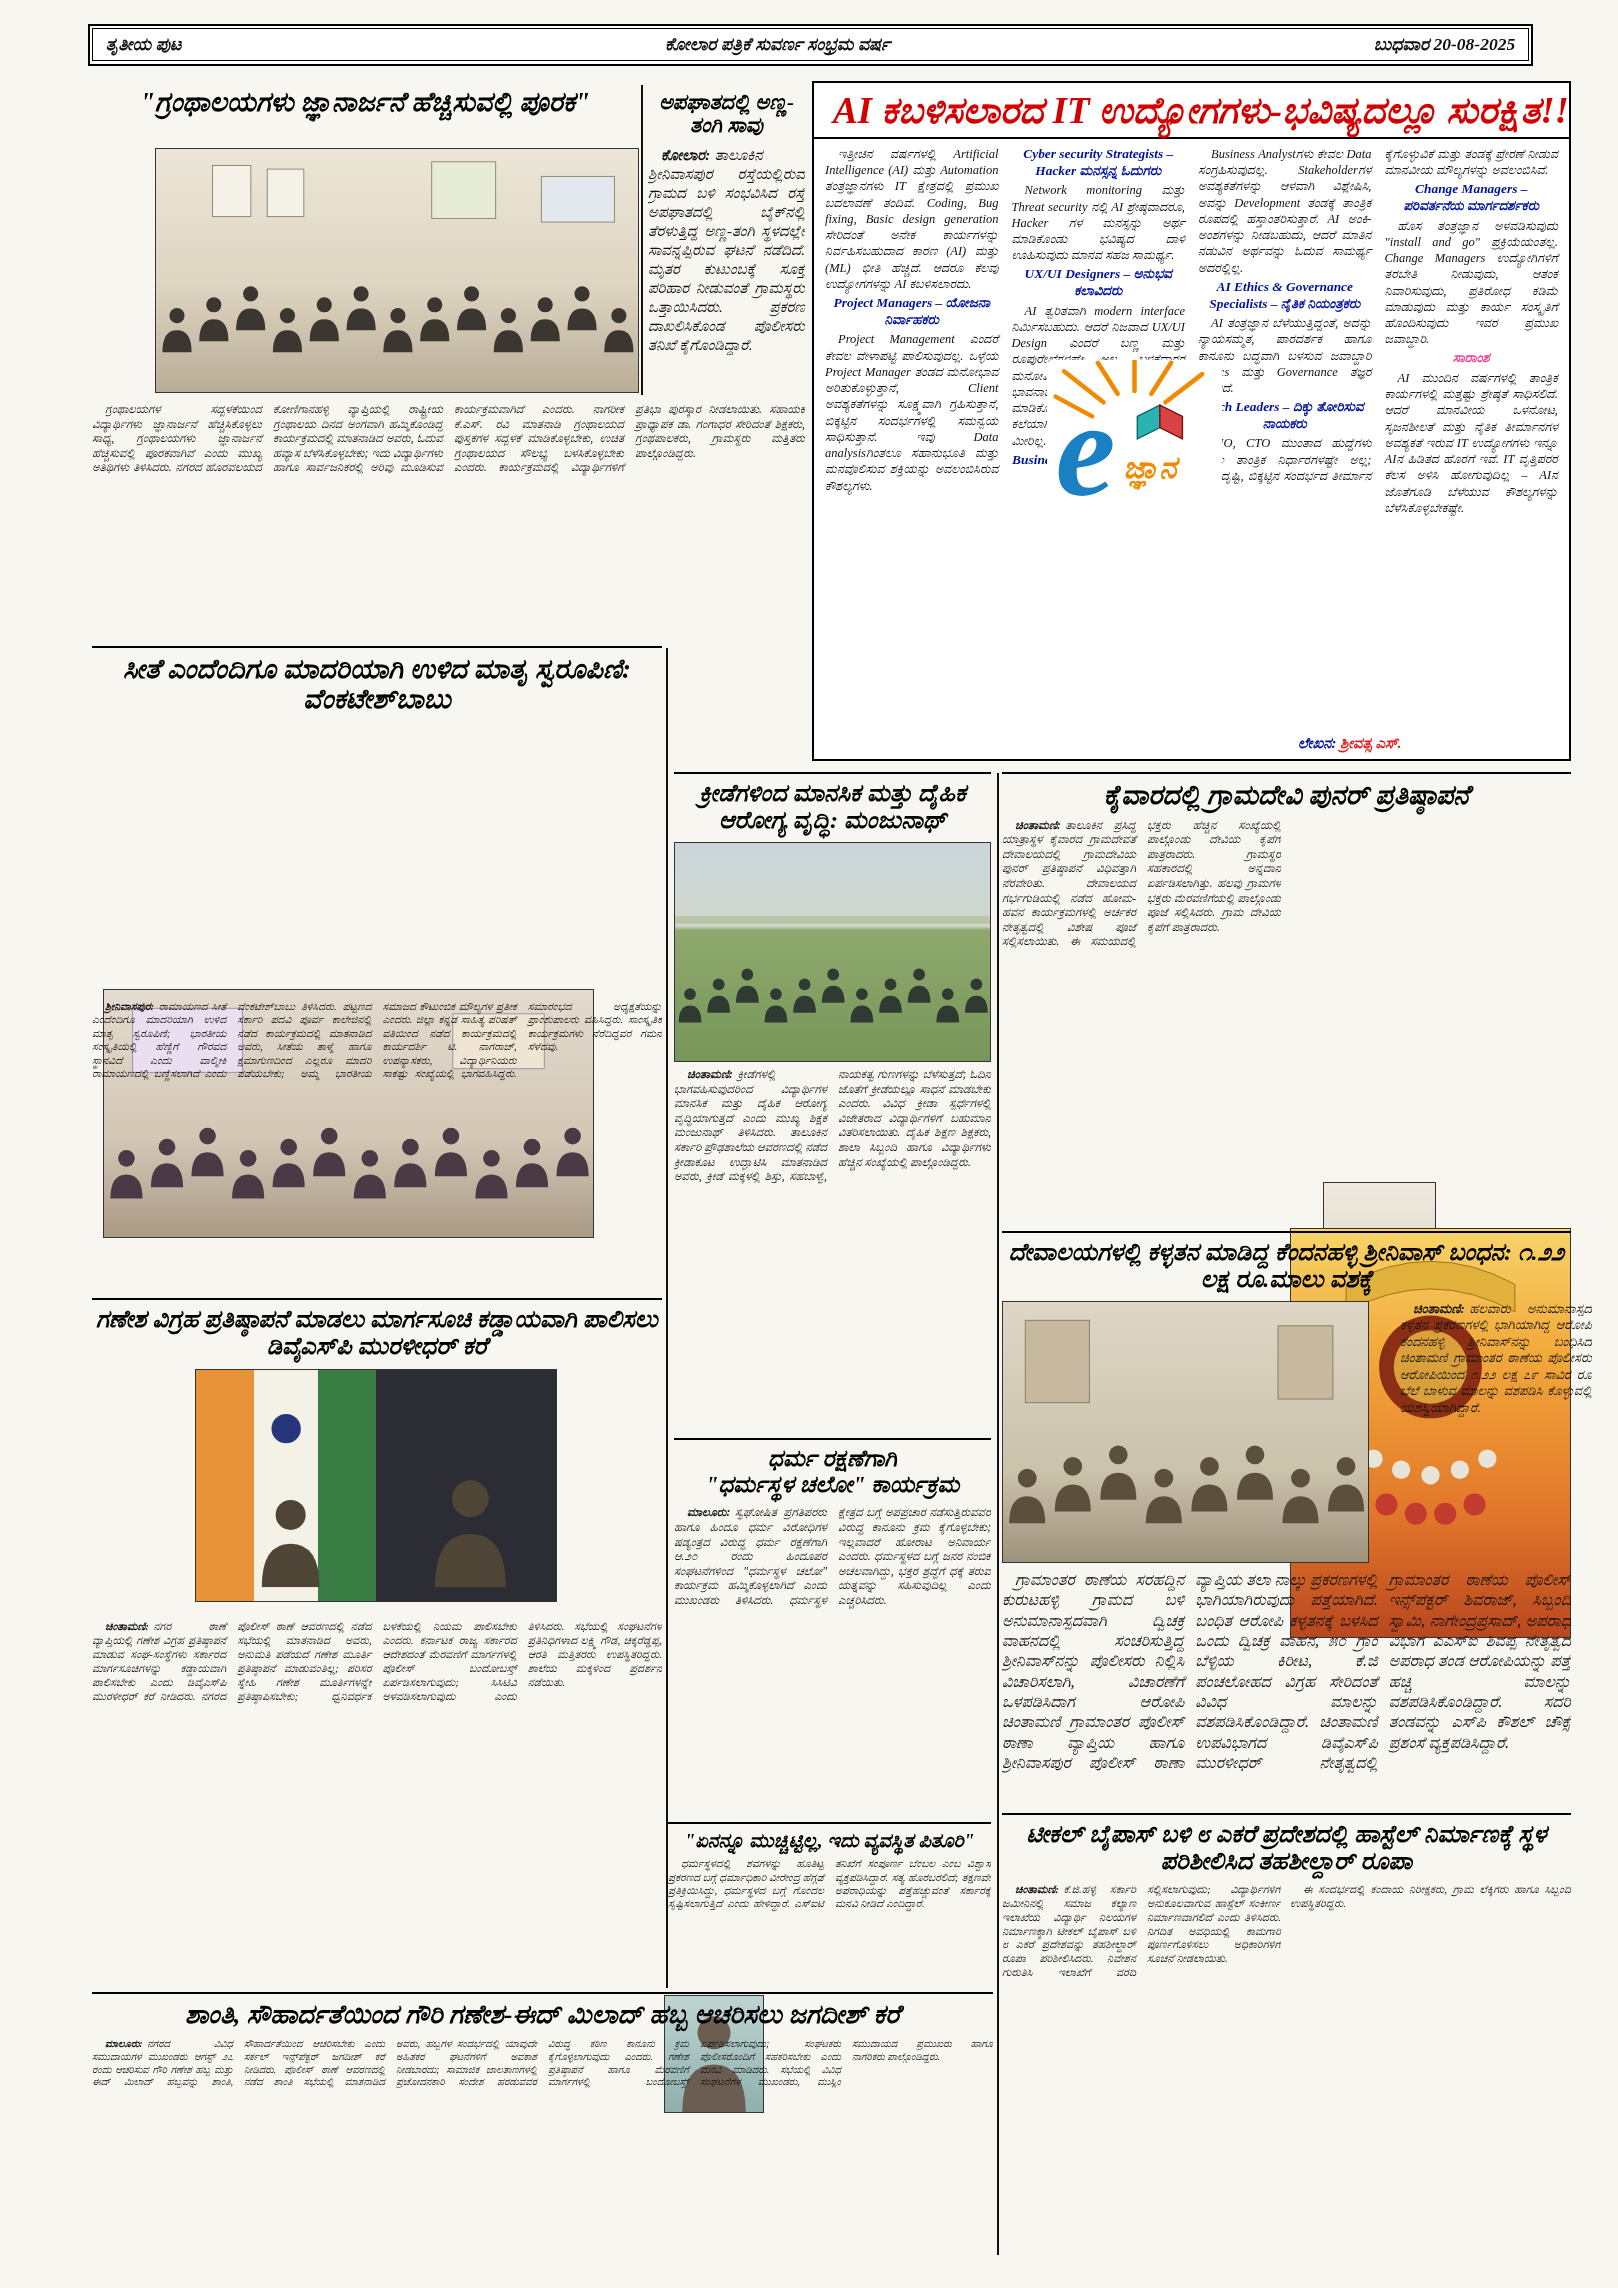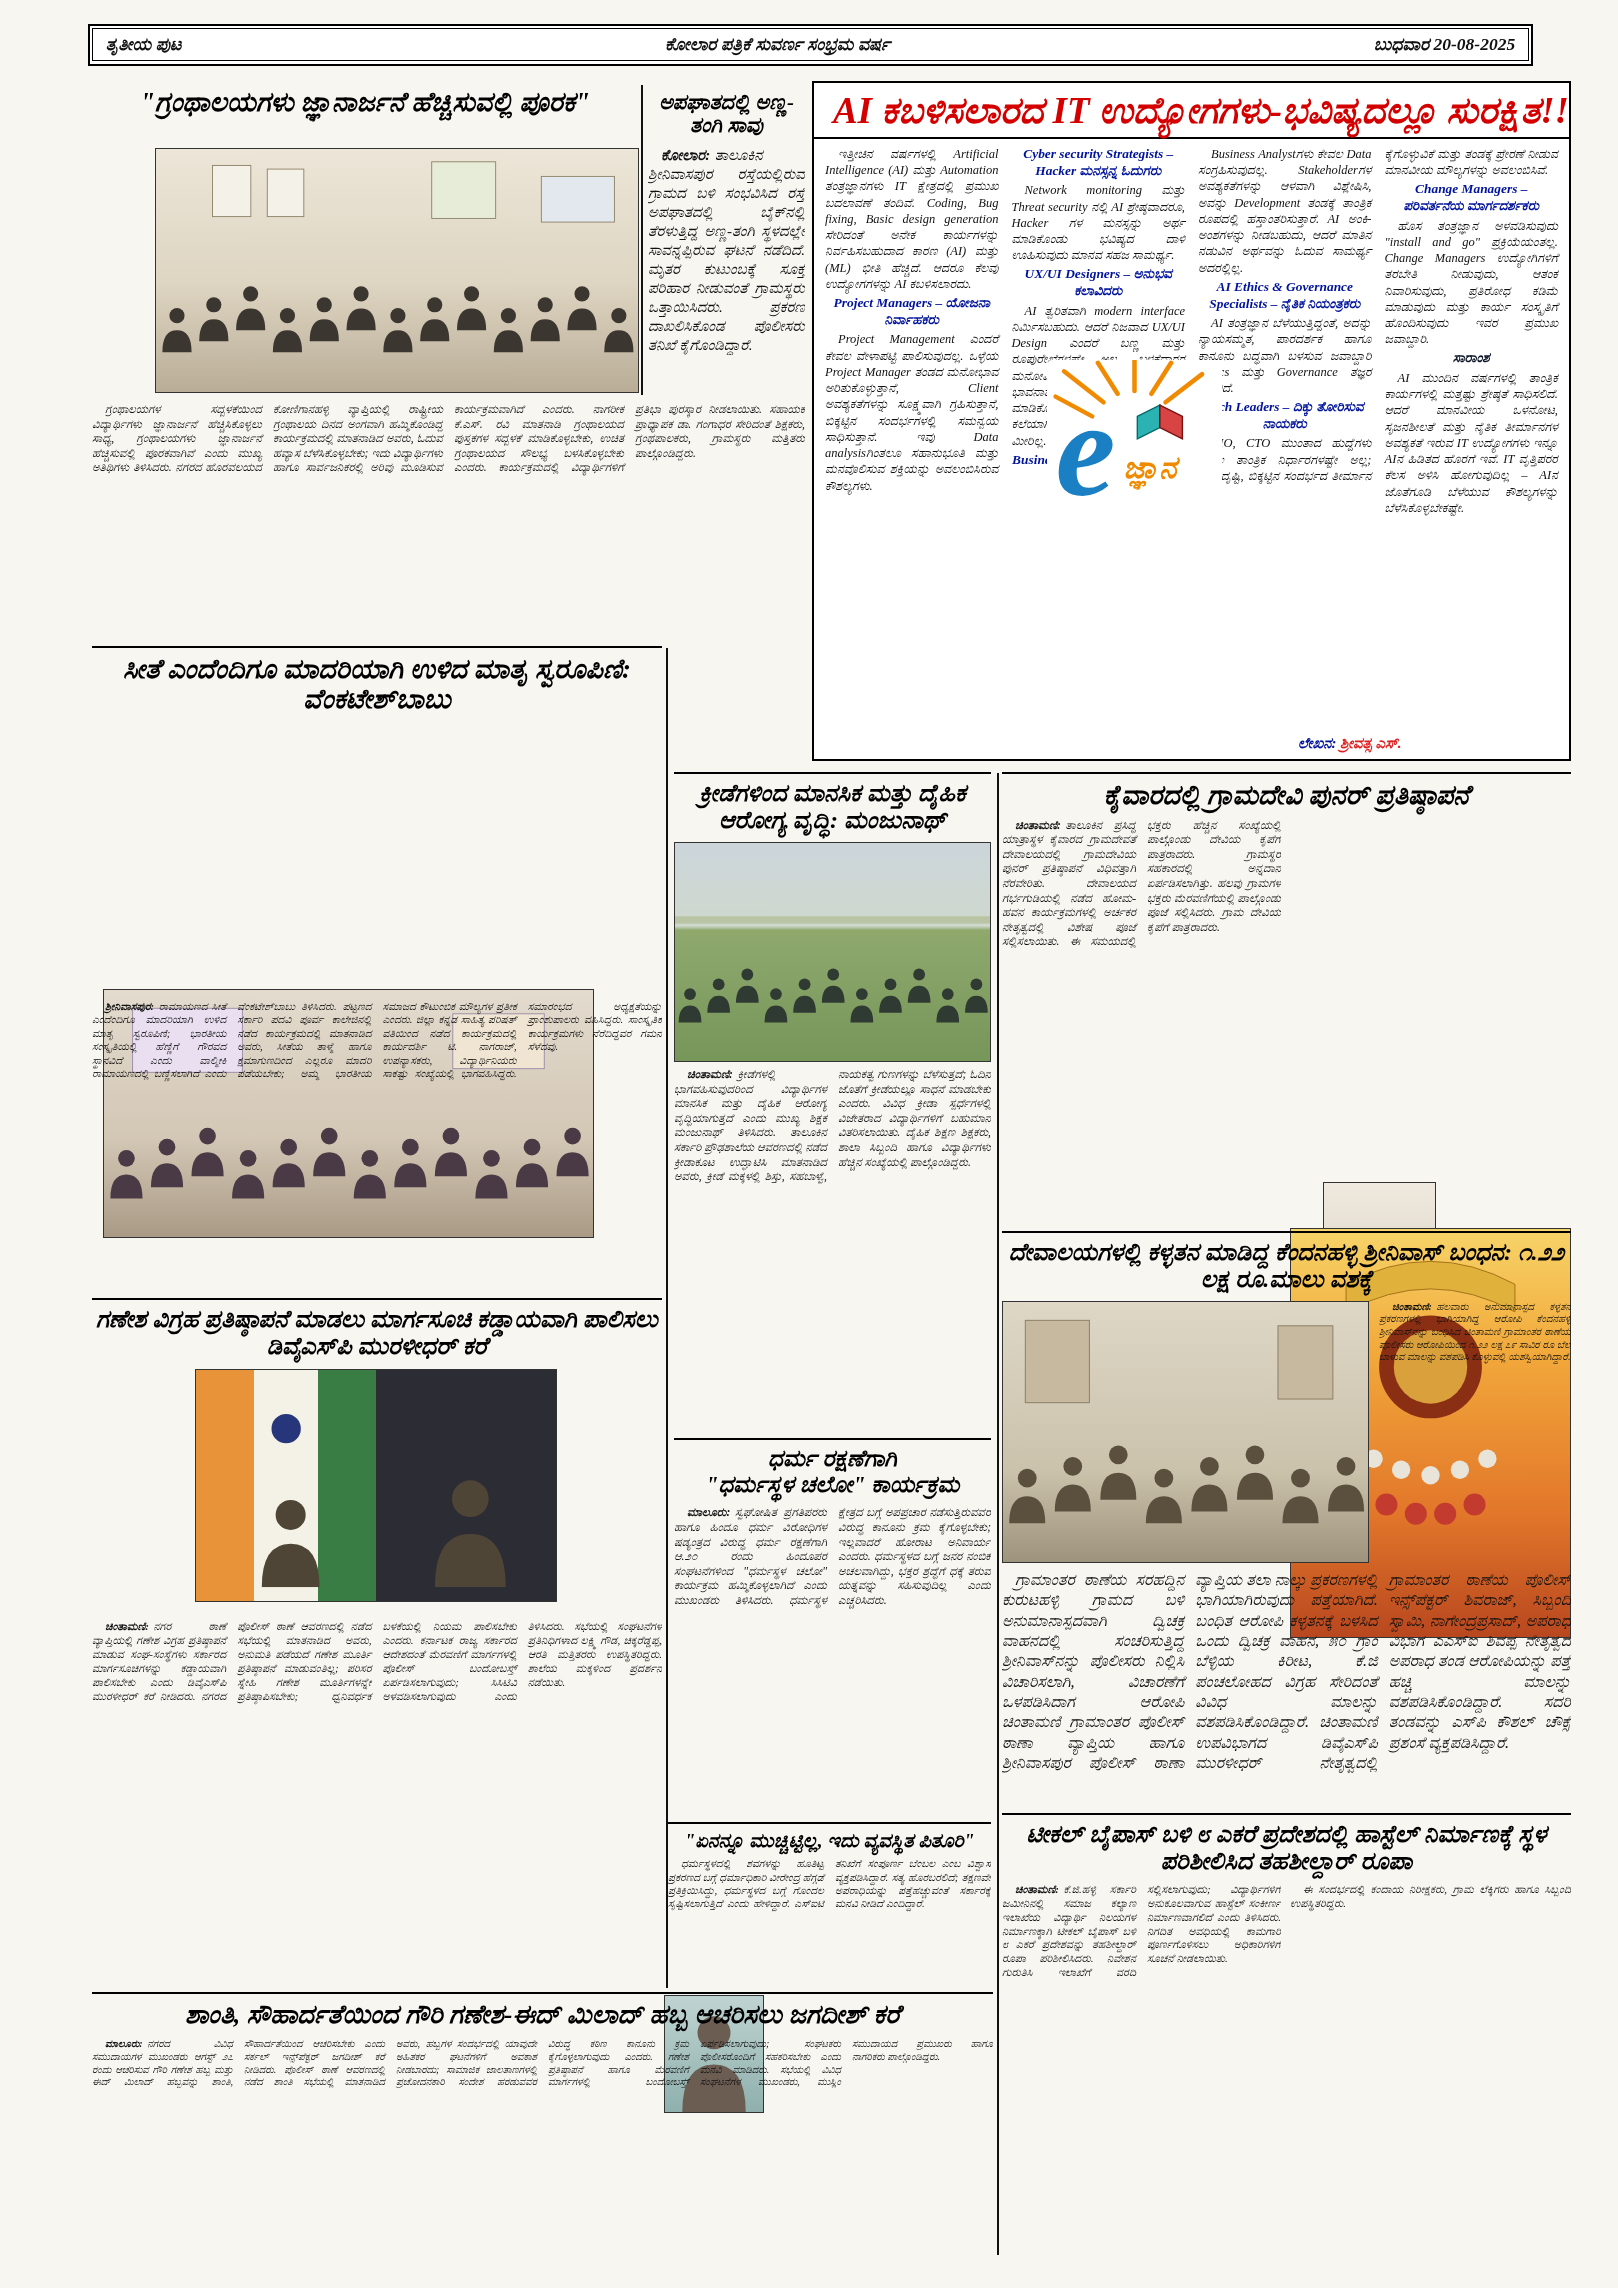--- a/index.html
+++ b/index.html
@@ -133,21 +133,21 @@
       <h4 class="ai-h" style="color: rgb(0, 19, 155);">UX/UI Designers – ಅನುಭವ ಕಲಾವಿದರು</h4>
       <p class="ai-p">AI ತ್ವರಿತವಾಗಿ modern interface ನಿರ್ಮಿಸಬಹುದು. ಆದರೆ ನಿಜವಾದ UX/UI Design ಎಂದರೆ ಬಣ್ಣ ಮತ್ತು ರೂಪುರೇಖೆಗಳಷ್ಟೇ ಅಲ್ಲ, ಬಳಕೆದಾರರ ಮನೋವಿಜ್ಞಾನ, ಸಾಂಸ್ಕೃತಿಕ ಹಿನ್ನೆಲೆ ಮತ್ತು ಭಾವನಾತ್ಮಕ ಸ್ಪಂದನೆಗಳನ್ನು ಅರ್ಥ ಮಾಡಿಕೊಂಡು ವಿನ್ಯಾಸಗೊಳಿಸುವ ಕಲೆಯಾಗಿದೆ. ಈ ನೈಪುಣ್ಯವನ್ನು AI ಇನ್ನೂ ಮೀರಿಲ್ಲ.</p>
       <h4 class="ai-h" style="color: rgb(0, 19, 155);">Business Analysts – ತಾಂತ್ರಿಕ ಮತ್ತು ವ್ಯವಹಾರದ ಸೇತುವೆ</h4>
       <p class="ai-p">Business Analystಗಳು ಕೇವಲ Data ಸಂಗ್ರಹಿಸುವುದಲ್ಲ. Stakeholderಗಳ ಅವಶ್ಯಕತೆಗಳನ್ನು ಆಳವಾಗಿ ವಿಶ್ಲೇಷಿಸಿ, ಅವನ್ನು Development ತಂಡಕ್ಕೆ ತಾಂತ್ರಿಕ ರೂಪದಲ್ಲಿ ಹಸ್ತಾಂತರಿಸುತ್ತಾರೆ. AI ಅಂಕಿ-ಅಂಶಗಳನ್ನು ನೀಡಬಹುದು, ಆದರೆ ಮಾತಿನ ನಡುವಿನ ಅರ್ಥವನ್ನು ಓದುವ ಸಾಮರ್ಥ್ಯ ಅದರಲ್ಲಿಲ್ಲ.</p>
       <h4 class="ai-h" style="color: rgb(0, 19, 155);">AI Ethics &amp; Governance Specialists – ನೈತಿಕ ನಿಯಂತ್ರಕರು</h4>
       <p class="ai-p">AI ತಂತ್ರಜ್ಞಾನ ಬೆಳೆಯುತ್ತಿದ್ದಂತೆ, ಅದನ್ನು ನ್ಯಾಯಸಮ್ಮತ, ಪಾರದರ್ಶಕ ಹಾಗೂ ಕಾನೂನು ಬದ್ಧವಾಗಿ ಬಳಸುವ ಜವಾಬ್ದಾರಿ Ethics ಮತ್ತು Governance ತಜ್ಞರ ಮೇಲಿದೆ.</p>
       <h4 class="ai-h" style="color: rgb(0, 19, 155);">Tech Leaders – ದಿಕ್ಕು ತೋರಿಸುವ ನಾಯಕರು</h4>
       <p class="ai-p">CIO, CTO ಮುಂತಾದ ಹುದ್ದೆಗಳು ಕೇವಲ ತಾಂತ್ರಿಕ ನಿರ್ಧಾರಗಳಷ್ಟೇ ಅಲ್ಲ; ದೂರದೃಷ್ಟಿ, ಬಿಕ್ಕಟ್ಟಿನ ಸಂದರ್ಭದ ತೀರ್ಮಾನ ಕೈಗೊಳ್ಳುವಿಕೆ ಮತ್ತು ತಂಡಕ್ಕೆ ಪ್ರೇರಣೆ ನೀಡುವ ಮಾನವೀಯ ಮೌಲ್ಯಗಳನ್ನು ಅವಲಂಬಿಸಿವೆ.</p>
       <h4 class="ai-h" style="color: rgb(0, 19, 155);">Change Managers – ಪರಿವರ್ತನೆಯ ಮಾರ್ಗದರ್ಶಕರು</h4>
       <p class="ai-p">ಹೊಸ ತಂತ್ರಜ್ಞಾನ ಅಳವಡಿಸುವುದು "install and go" ಪ್ರಕ್ರಿಯೆಯಂತಲ್ಲ. Change Managers ಉದ್ಯೋಗಿಗಳಿಗೆ ತರಬೇತಿ ನೀಡುವುದು, ಆತಂಕ ನಿವಾರಿಸುವುದು, ಪ್ರತಿರೋಧ ಕಡಿಮೆ ಮಾಡುವುದು ಮತ್ತು ಕಾರ್ಯ ಸಂಸ್ಕೃತಿಗೆ ಹೊಂದಿಸುವುದು ಇವರ ಪ್ರಮುಖ ಜವಾಬ್ದಾರಿ.</p>
-      <h4 class="ai-h" style="color: #0f172a;">ಸಾರಾಂಶ</h4>
+      <h4 class="ai-h" style="color: #ec4899;">ಸಾರಾಂಶ</h4>
       <p class="ai-p">AI ಮುಂದಿನ ವರ್ಷಗಳಲ್ಲಿ ತಾಂತ್ರಿಕ ಕಾರ್ಯಗಳಲ್ಲಿ ಮತ್ತಷ್ಟು ಶ್ರೇಷ್ಠತೆ ಸಾಧಿಸಲಿದೆ. ಆದರೆ ಮಾನವೀಯ ಒಳನೋಟ, ಸೃಜನಶೀಲತೆ ಮತ್ತು ನೈತಿಕ ತೀರ್ಮಾನಗಳ ಅವಶ್ಯಕತೆ ಇರುವ IT ಉದ್ಯೋಗಗಳು ಇನ್ನೂ AIನ ಹಿಡಿತದ ಹೊರಗೆ ಇವೆ. IT ವೃತ್ತಿಪರರ ಕೆಲಸ ಅಳಿಸಿ ಹೋಗುವುದಿಲ್ಲ – AIನ ಜೊತೆಗೂಡಿ ಬೆಳೆಯುವ ಕೌಶಲ್ಯಗಳನ್ನು ಬೆಳೆಸಿಕೊಳ್ಳಬೇಕಷ್ಟೇ.</p>
     </div>
 
   <div class="abs ai-logo" style="left:233px; top:277px;">
     <svg viewBox="0 0 120 110" style="width:100%; height:100%;">
       <g stroke="#f08a00" stroke-width="3.2" stroke-linecap="round">
         <line x1="38" y1="30" x2="10" y2="8"></line>
         <line x1="48" y1="24" x2="34" y2="2"></line>
         <line x1="60" y1="22" x2="60" y2="0"></line>
         <line x1="72" y1="24" x2="86" y2="2"></line>
@@ -265,21 +265,21 @@
       <use href="#person-shape" x="2.4875000000000003" y="153.35999999999999" width="47.262499999999996" height="113.60000000000001"></use>
           <use href="#person-shape" x="52.2375" y="127.80000000000001" width="47.262499999999996" height="139.16"></use>
           <use href="#person-shape" x="101.9875" y="102.23999999999998" width="47.262499999999996" height="164.72000000000003"></use>
           <use href="#person-shape" x="151.7375" y="153.35999999999999" width="47.262499999999996" height="113.60000000000001"></use>
           <use href="#person-shape" x="201.4875" y="127.80000000000001" width="47.262499999999996" height="139.16"></use>
           <use href="#person-shape" x="251.2375" y="102.23999999999998" width="47.262499999999996" height="164.72000000000003"></use>
           <use href="#person-shape" x="300.9875" y="153.35999999999999" width="47.262499999999996" height="113.60000000000001"></use>
           <use href="#person-shape" x="350.7375" y="127.80000000000001" width="47.262499999999996" height="139.16"></use>
         </svg>
     </div>
-    <div class="abs bodytext" style="left:377px; top:0; width:192px; height:262px; font-size:10px;">
+    <div class="abs bodytext" style="left:398px; top:0; width:192px; height:262px; font-size:13px;">
       <p><span class="dl">ಚಿಂತಾಮಣಿ:</span><span>ಹಲವಾರು ಅನುಮಾನಾಸ್ಪದ ಕಳ್ಳತನ ಪ್ರಕರಣಗಳಲ್ಲಿ ಭಾಗಿಯಾಗಿದ್ದ ಆರೋಪಿ ಕೆಂದನಹಳ್ಳಿ ಶ್ರೀನಿವಾಸ್‌ನನ್ನು ಬಂಧಿಸಿದ ಚಿಂತಾಮಣಿ ಗ್ರಾಮಾಂತರ ಠಾಣೆಯ ಪೊಲೀಸರು ಆರೋಪಿಯಿಂದ ೧.೨೨ ಲಕ್ಷ ೭೯ ಸಾವಿರ ರೂ ಬೆಲೆ ಬಾಳುವ ಮಾಲನ್ನು ವಶಪಡಿಸಿ ಕೊಳ್ಳುವಲ್ಲಿ ಯಶಸ್ವಿಯಾಗಿದ್ದಾರೆ.</span></p>
     </div>
   </div>
   <div class="bodytext cols3" style="height:214px; margin-top:5.5px; font-size:16px;">
     <p>ಗ್ರಾಮಾಂತರ ಠಾಣೆಯ ಸರಹದ್ದಿನ ಕುರುಟಹಳ್ಳಿ ಗ್ರಾಮದ ಬಳಿ ಅನುಮಾನಾಸ್ಪದವಾಗಿ ದ್ವಿಚಕ್ರ ವಾಹನದಲ್ಲಿ ಸಂಚರಿಸುತ್ತಿದ್ದ ಶ್ರೀನಿವಾಸ್‌ನನ್ನು ಪೊಲೀಸರು ನಿಲ್ಲಿಸಿ ವಿಚಾರಿಸಲಾಗಿ, ವಿಚಾರಣೆಗೆ ಒಳಪಡಿಸಿದಾಗ ಆರೋಪಿ ಚಿಂತಾಮಣಿ ಗ್ರಾಮಾಂತರ ಪೊಲೀಸ್ ಠಾಣಾ ವ್ಯಾಪ್ತಿಯ ಹಾಗೂ ಶ್ರೀನಿವಾಸಪುರ ಪೊಲೀಸ್ ಠಾಣಾ ವ್ಯಾಪ್ತಿಯ ತಲಾ ನಾಲ್ಕು ಪ್ರಕರಣಗಳಲ್ಲಿ ಭಾಗಿಯಾಗಿರುವುದು ಪತ್ತೆಯಾಗಿದೆ. ಬಂಧಿತ ಆರೋಪಿ ಕಳ್ಳತನಕ್ಕೆ ಬಳಸಿದ ಒಂದು ದ್ವಿಚಕ್ರ ವಾಹನ, ೫೦ ಗ್ರಾಂ ಬೆಳ್ಳಿಯ ಕಿರೀಟ, ಕೆ.ಜಿ ಪಂಚಲೋಹದ ವಿಗ್ರಹ ಸೇರಿದಂತೆ ವಿವಿಧ ಮಾಲನ್ನು ವಶಪಡಿಸಿಕೊಂಡಿದ್ದಾರೆ. ಚಿಂತಾಮಣಿ ಉಪವಿಭಾಗದ ಡಿವೈಎಸ್‌ಪಿ ಮುರಳೀಧರ್ ನೇತೃತ್ವದಲ್ಲಿ ಗ್ರಾಮಾಂತರ ಠಾಣೆಯ ಪೊಲೀಸ್ ಇನ್ಸ್‌ಪೆಕ್ಟರ್ ಶಿವರಾಜ್, ಸಿಬ್ಬಂದಿ ಸ್ವಾಮಿ, ನಾಗೇಂದ್ರಪ್ರಸಾದ್, ಅಪರಾಧ ವಿಭಾಗ ಎಎಸ್‌ಐ ಶಿವಪ್ಪ ನೇತೃತ್ವದ ಅಪರಾಧ ತಂಡ ಆರೋಪಿಯನ್ನು ಪತ್ತೆ ಹಚ್ಚಿ ಮಾಲನ್ನು ವಶಪಡಿಸಿಕೊಂಡಿದ್ದಾರೆ. ಸದರಿ ತಂಡವನ್ನು ಎಸ್‌ಪಿ ಕೌಶಲ್ ಚೌಕ್ಸೆ ಪ್ರಶಂಸೆ ವ್ಯಕ್ತಪಡಿಸಿದ್ದಾರೆ.</p>
   </div>
 </div>
 
 <div class="abs" style="left:92px; top:1298px; width:570px;">
   <div class="rule-top headline" style="font-size:24px;">ಗಣೇಶ ವಿಗ್ರಹ ಪ್ರತಿಷ್ಠಾಪನೆ ಮಾಡಲು ಮಾರ್ಗಸೂಚಿ ಕಡ್ಡಾಯವಾಗಿ ಪಾಲಿಸಲು ಡಿವೈಎಸ್‌ಪಿ ಮುರಳೀಧರ್ ಕರೆ</div>

